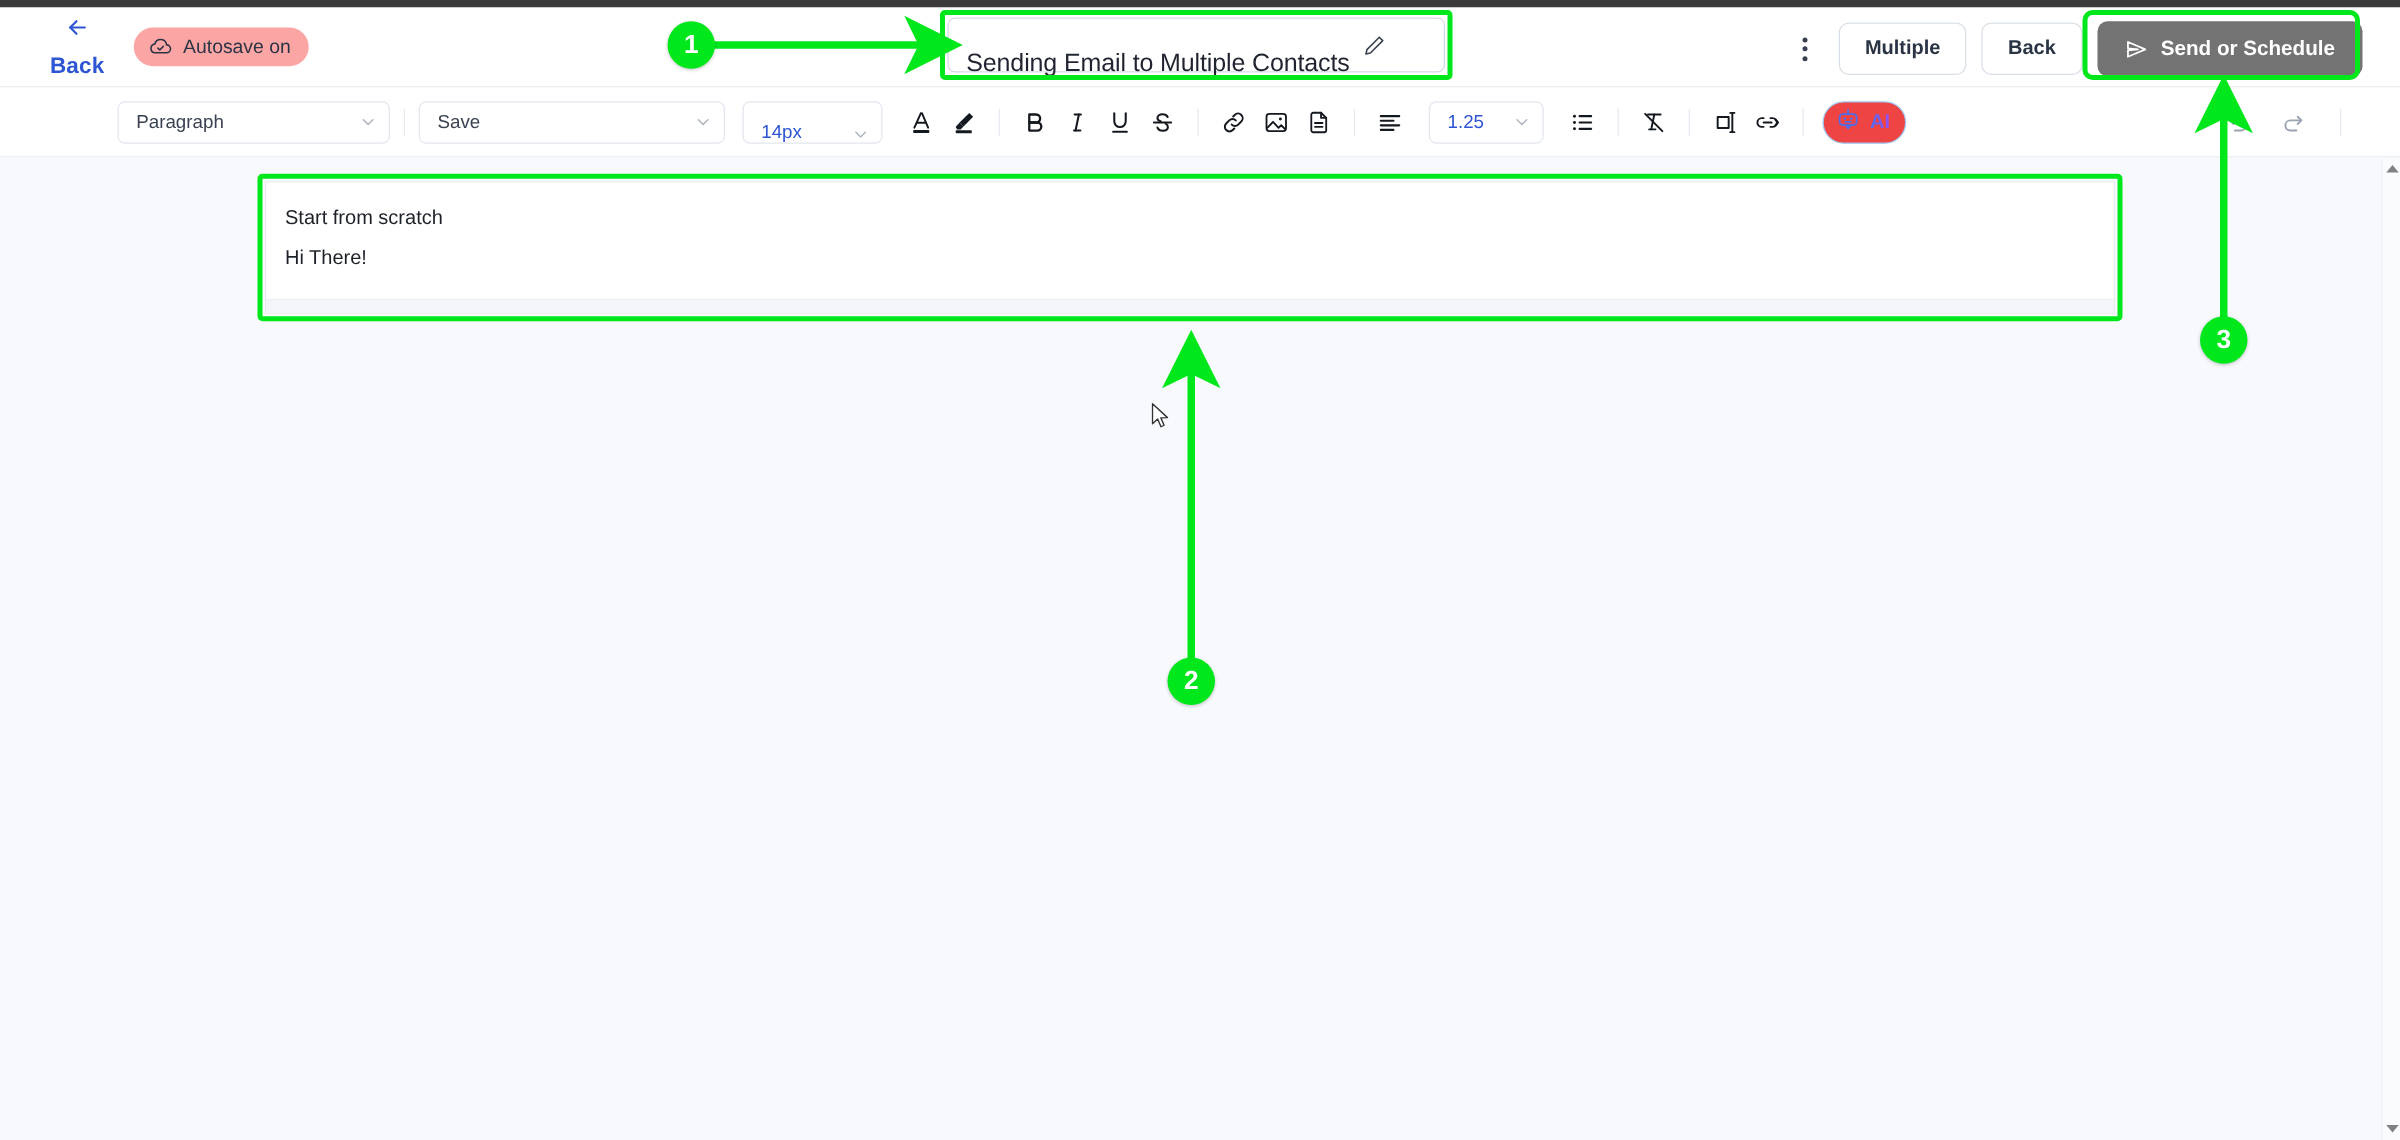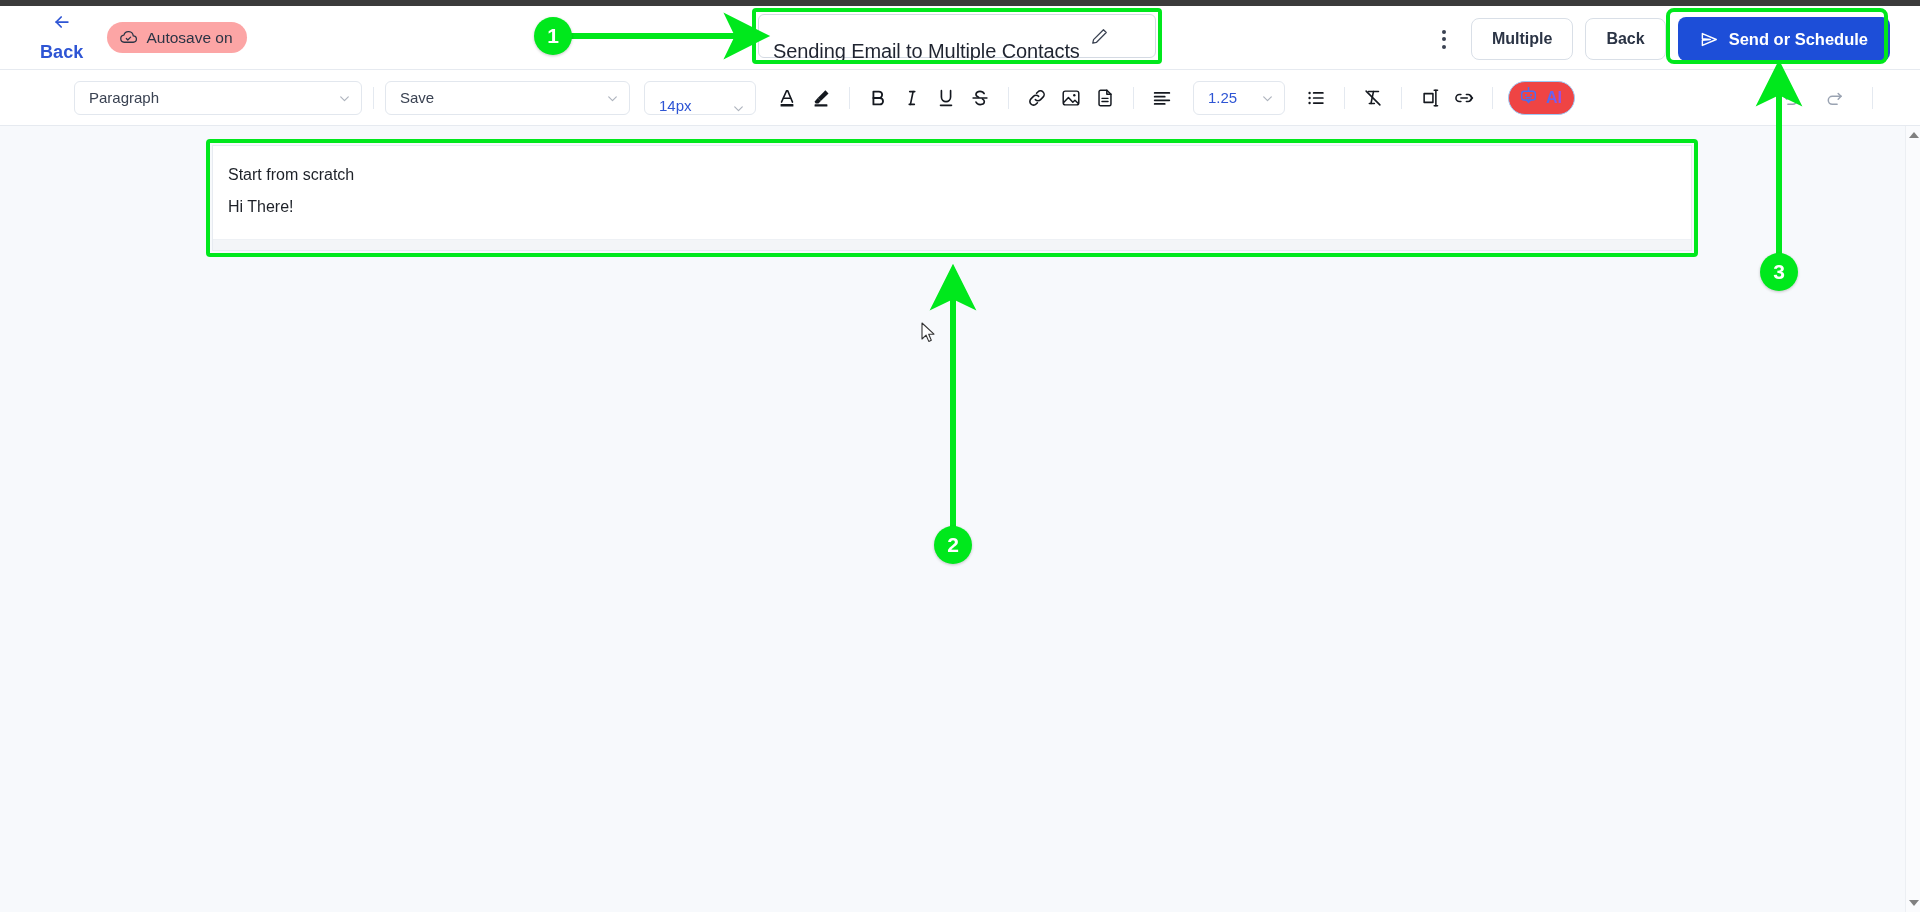--- a/index.html
+++ b/index.html
@@ -93,21 +93,21 @@
     font-weight: bold;
     display: flex; align-items: center; justify-content: center;
     cursor: pointer;
     font-family: "Liberation Sans", sans-serif;
   }
   .btn-primary {
     height: 44px;
     padding: 0 22px;
     border: none;
     border-radius: 8px;
-    background: #1d4ed8;
+    background: #737373;
     color: #ffffff;
     font-size: 16.5px;
     font-weight: bold;
     display: flex; align-items: center; gap: 10px;
     cursor: pointer;
     font-family: "Liberation Sans", sans-serif;
   }
   .btn-primary svg { display:block; }
 
   
@@ -121,21 +121,21 @@
     height: 34px;
     border: 1px solid #e2e7ee;
     border-radius: 6px;
     background: #ffffff;
     display: flex; align-items: center; justify-content: space-between;
     padding: 0 10px 0 14px;
     color: #3a4252;
     font-size: 15px;
     cursor: pointer;
   }
-  .sel-paragraph { width: 288px; margin-left: 74px; }
+  .sel-paragraph { width: 218px; margin-left: 94px; }
   .sel-font { width: 245px; }
   .sel-size { width: 112px; align-items: flex-end; }
   .sel-lh { width: 92px; }
   .sel-size .sv, .sel-lh .sv { color: #2e55d4; }
   .chev { width: 13px; height: 13px; display:block; opacity: .55; }
   .tsep {
     width: 1px; height: 22px; background: #e4e9f0; margin: 0 11px;
     flex: 0 0 auto;
   }
   .tgap { width: 14px; flex: 0 0 auto; }

